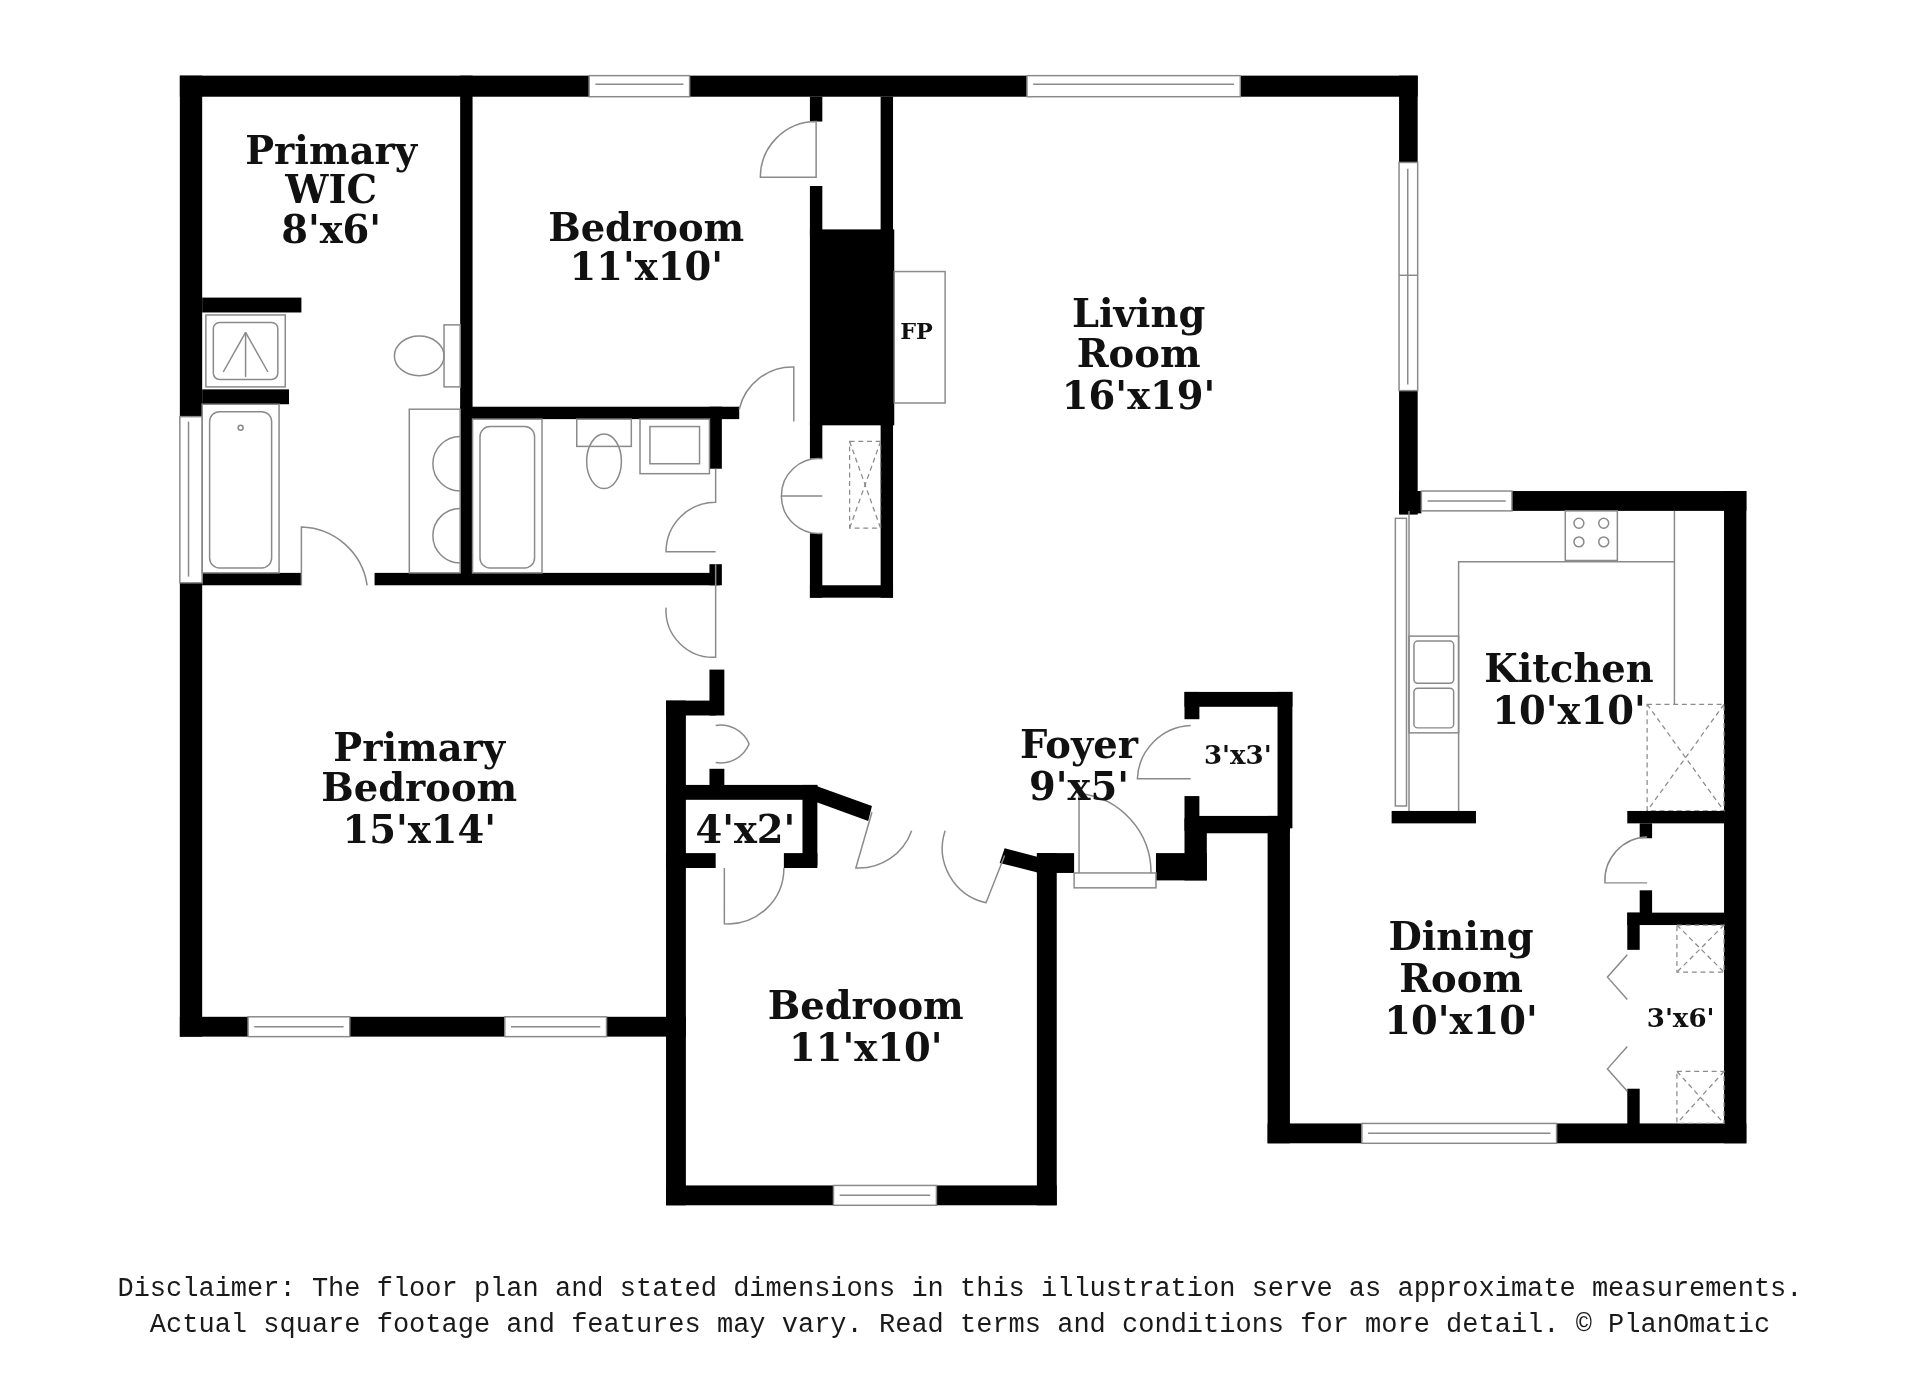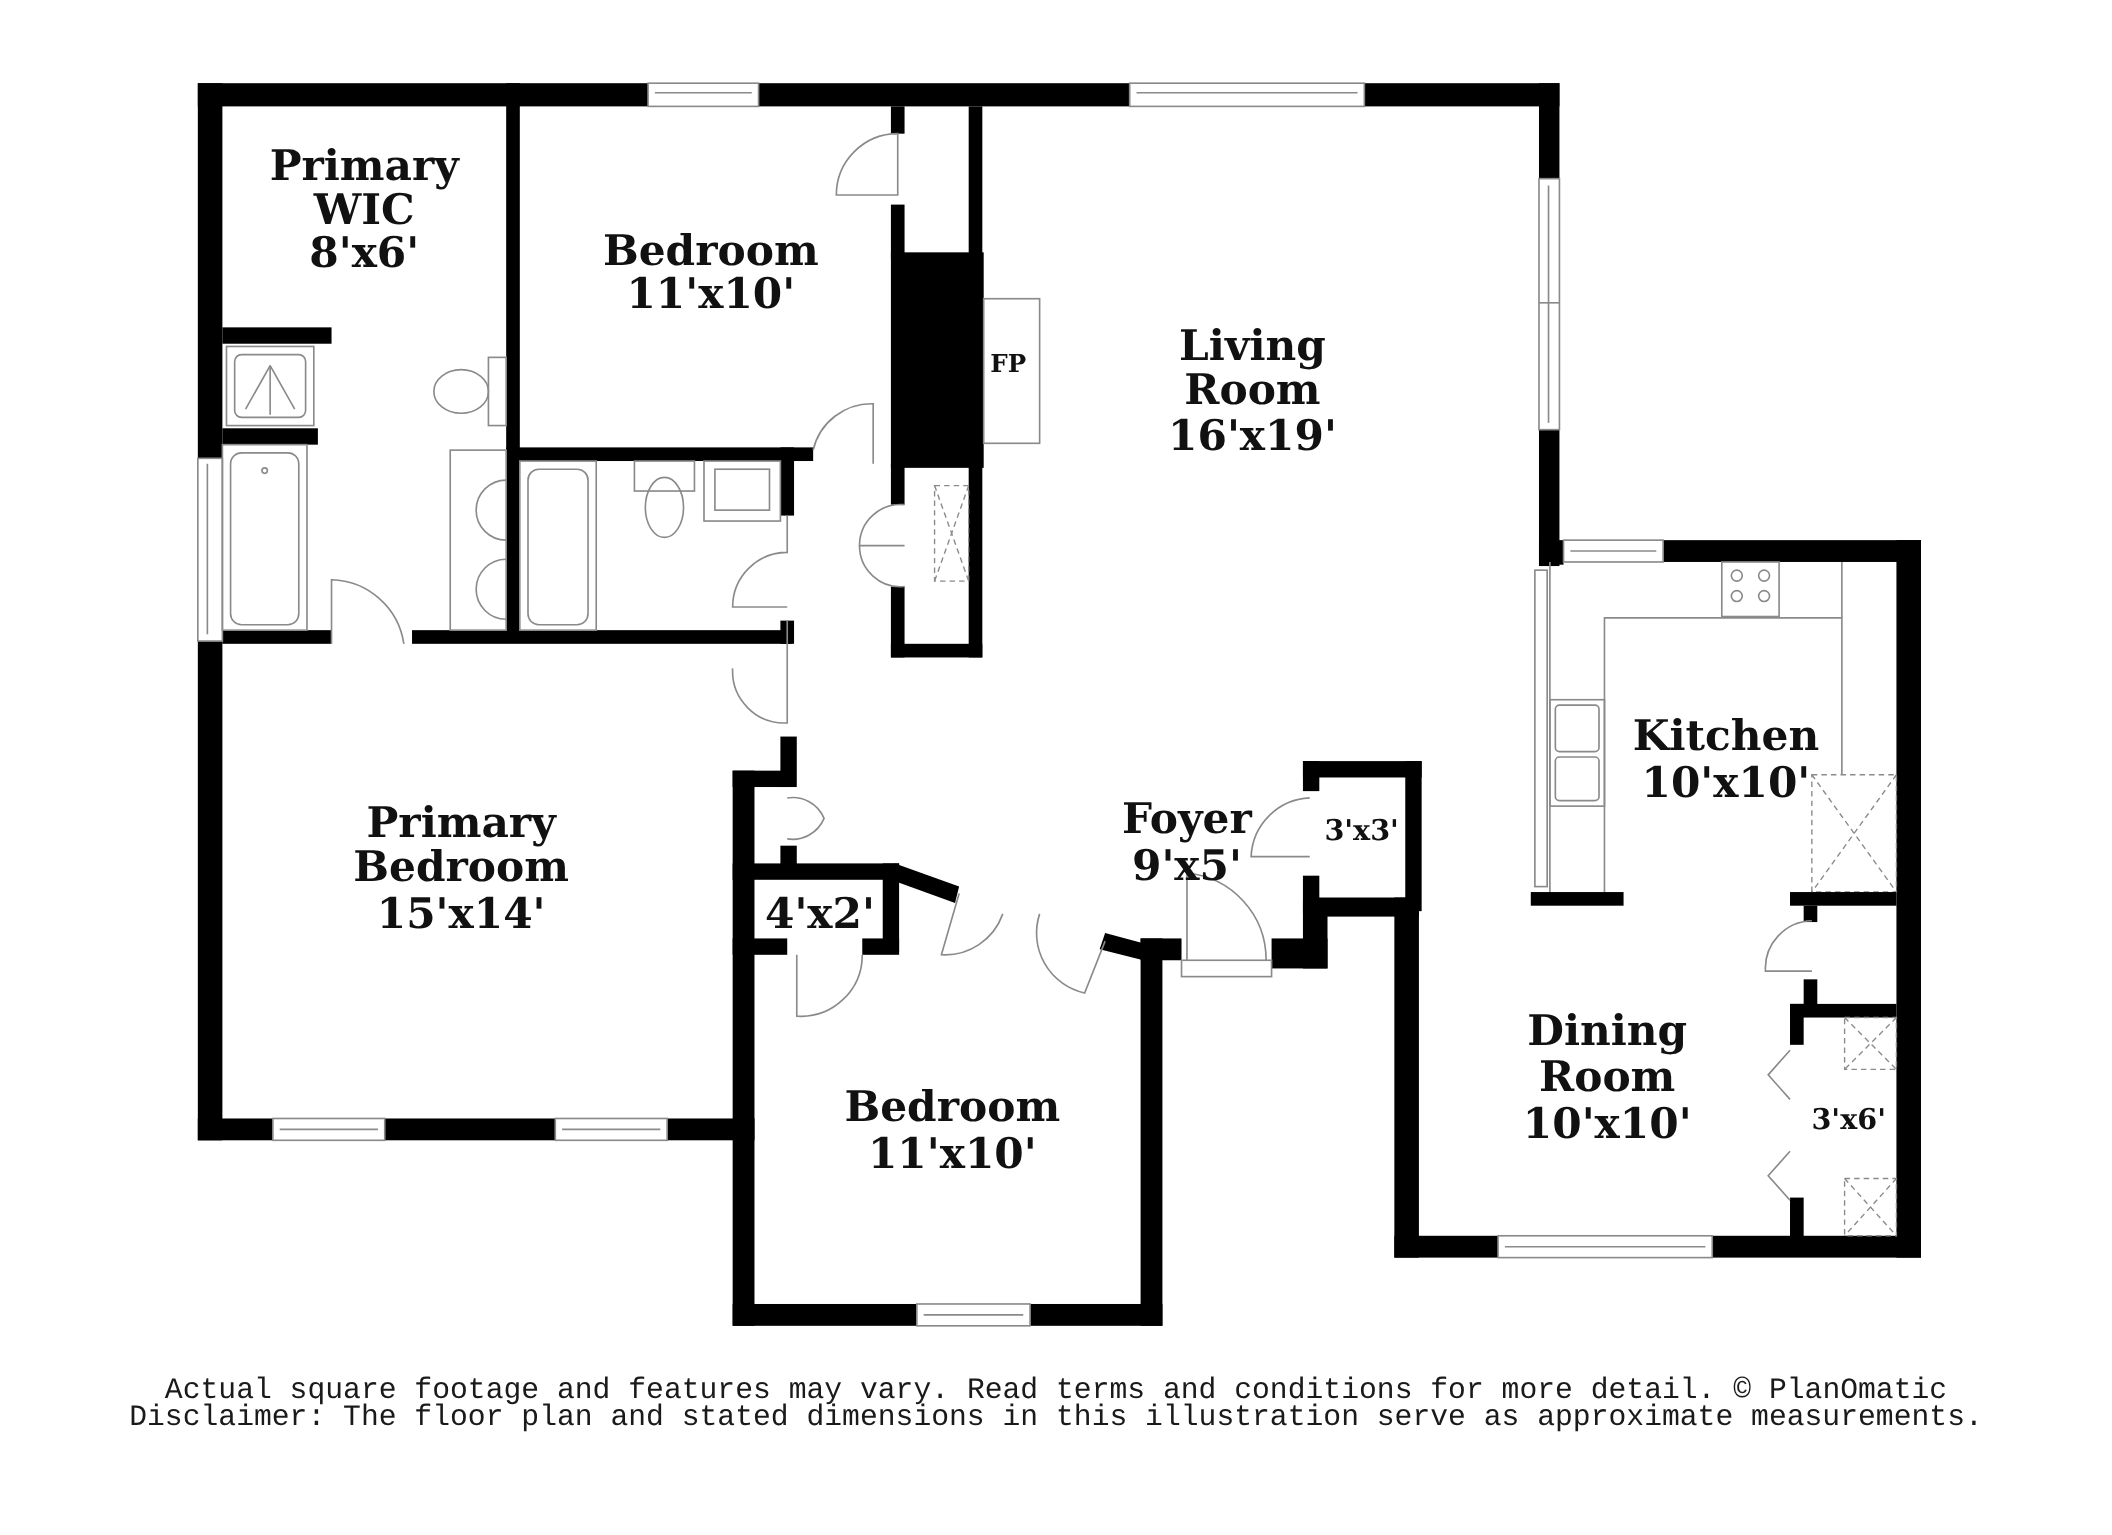--- a/index.html
+++ b/index.html
@@ -267,13 +267,13 @@
   <g>
     <text class="label lg" x="1178" y="766">Dining</text>
     <text class="label lg" x="1178" y="800">Room</text>
     <text class="label lg" x="1178" y="834">10'x10'</text>
   </g>
   <text class="label sm" x="1355" y="828">3'x6'</text>
   <text class="label xs" x="739" y="273">FP</text>
 </svg>
 
 <div class="disc" style="top:1274px;">Disclaimer: The floor plan and stated dimensions in this illustration serve as approximate measurements.</div>
-<div class="disc" style="top:1250px;">Actual square footage and features may vary. Read terms and conditions for more detail. © PlanOmatic</div>
+<div class="disc" style="top:1310px;">Actual square footage and features may vary. Read terms and conditions for more detail. © PlanOmatic</div>
 
 </body></html>

